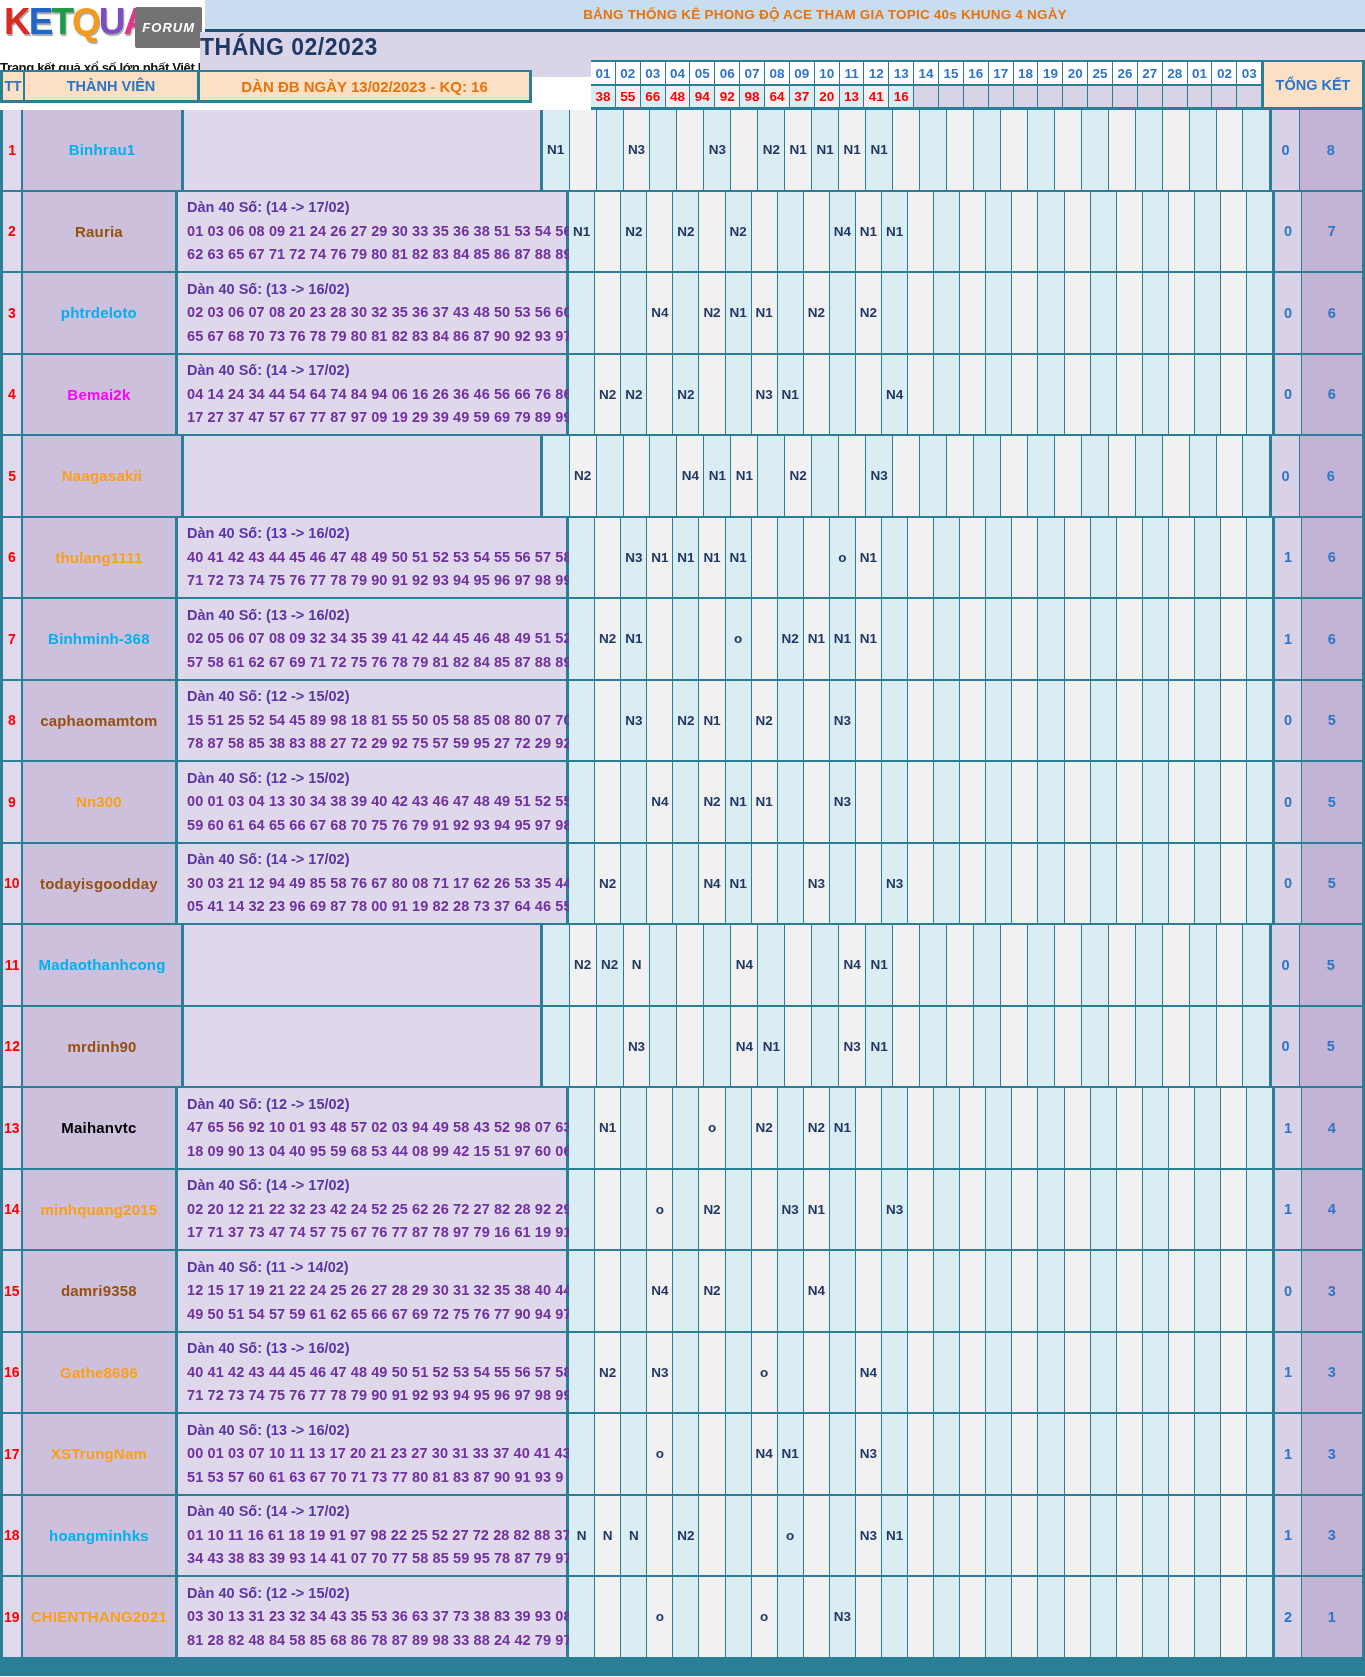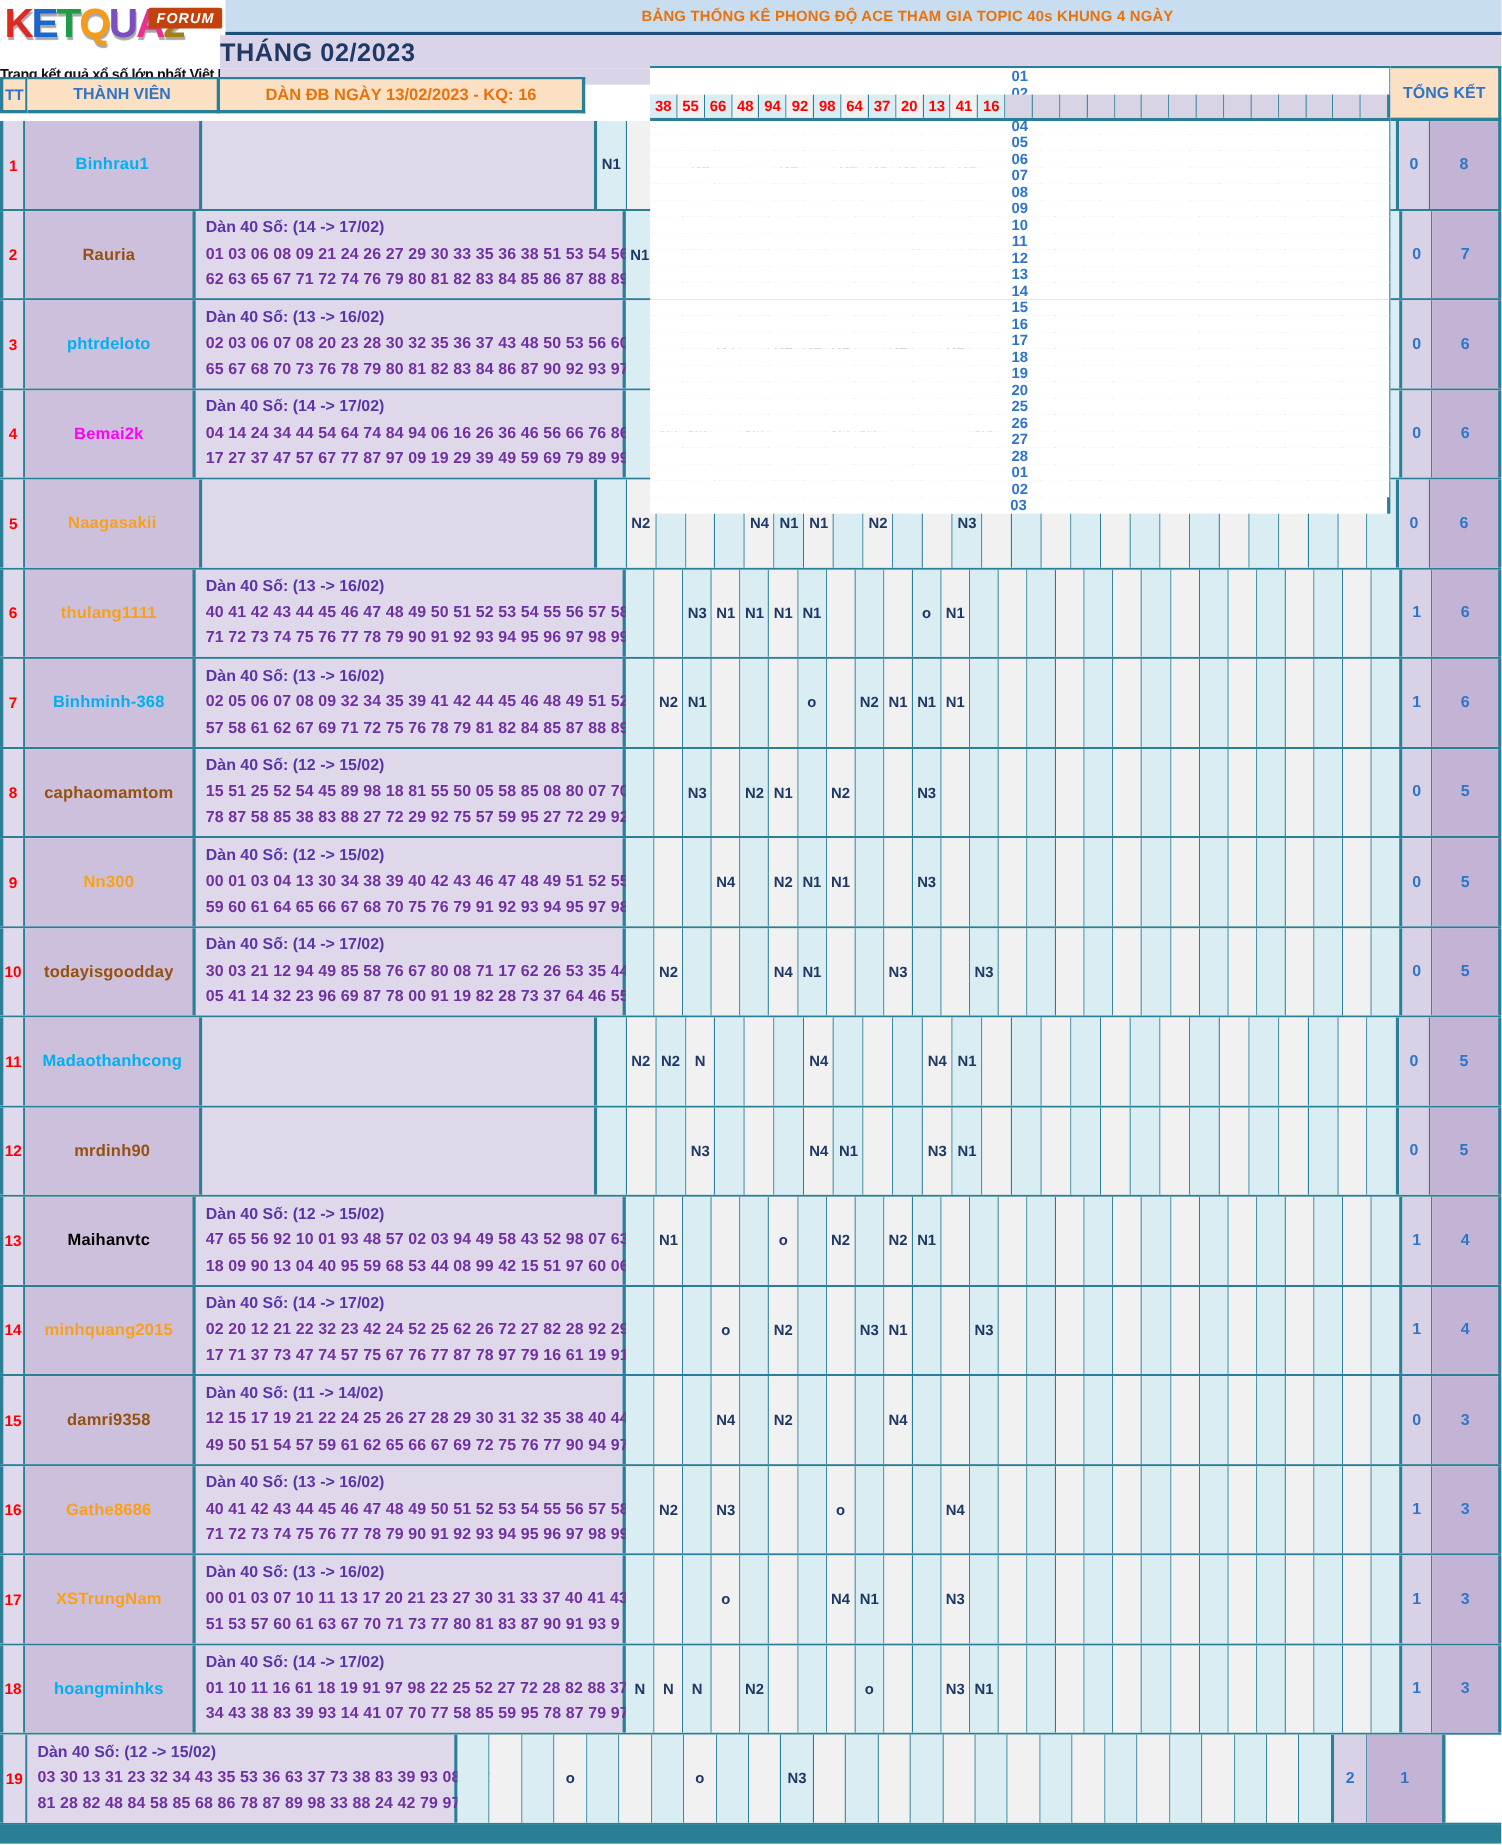--- a/index.html
+++ b/index.html
@@ -4,36 +4,36 @@
 <style>
   * { margin:0; padding:0; box-sizing:border-box; }
   body { background:#fff; font-family:"Liberation Sans", sans-serif; }
   .page { position:relative; width:1365px; height:1677px; background:#fff; overflow:hidden; }
 
   
   .hdr { position:relative; width:1365px; height:110px; }
   .logo-box { position:absolute; left:0; top:0; width:205px; height:77px; background:#fff; }
   .logo-line { position:relative; padding-left:4px; padding-top:1px; white-space:nowrap; }
   .logo-line span { font-size:37px; font-weight:900; letter-spacing:-2px; text-shadow:1px 2px 1px rgba(0,0,0,.35); }
-  .forum-badge { position:absolute; right:3px; top:7px; background:#c2410c; color:#fff; font-style:italic; font-weight:900; font-size:13px; padding:2px 7px; border-radius:2px; letter-spacing:1px;text-align:right; }
+  .forum-badge { position:absolute; right:3px; top:7px; background:#737373; color:#fff; font-style:italic; font-weight:900; font-size:13px; padding:13px 7px; border-radius:2px; letter-spacing:1px;text-align:right; }
   .tagline { position:absolute; left:0; bottom:2px; width:205px; text-align:center; font-size:13.2px; font-weight:600; color:#111; letter-spacing:-0.4px; white-space:nowrap; }
 
   .blue-bar { position:absolute; left:205px; top:0; width:1240px; height:32px; background:#c9ddf0; border-bottom:3px solid #1f4e79; display:flex; align-items:center; justify-content:center; }
   .blue-bar div { color:#e8720c; font-weight:bold; font-size:13.5px; letter-spacing:0.2px; }
   .month-band { position:absolute; left:200px; top:32px; width:1165px; height:30px; background:#d9d4e8; display:flex; align-items:center; justify-content:flex-start; }
   .month-band div { color:#1f3864; font-weight:bold; font-size:23px; letter-spacing:0.5px; }
   .lav-patch { position:absolute; left:200px; top:62px; width:391px; height:15px; background:#d9d4e8; }
 
   .hdr-cells { position:absolute; left:0; top:70px; height:33px; display:flex; }
   .th { background:#fbe0c3; border-top:2px solid #2a7f97; border-bottom:3px solid #2a7f97; display:flex; align-items:center; justify-content:center; font-weight:bold; font-size:14px; }
   .th-tt { width:25px; border-left:3px solid #2a7f97; border-right:2px solid #2a7f97; color:#2e75c8; }
   .th-mem { width:175px; border-right:3px solid #2a7f97; color:#2e75c8; font-size:14.5px; }
   .th-dan { width:332px; border-right:3px solid #2a7f97; color:#e8720c; font-size:15px; }
 
-  .day-num-row { position:absolute; left:591px; top:60px; width:673px; height:26px; display:flex; border-top:2px solid #2a7f97; border-bottom:2px solid #2a7f97;flex-direction:column; }
+  .day-num-row { position:absolute; left:591px; top:60px; width:673px; height:26px; display:flex; border-top:2px solid #2a7f97; border-bottom:2px solid #2a7f97; }
   .day-num-row .dn { flex:1 1 0; background:#fff; border-right:1px solid #2a7f97; display:flex; align-items:center; justify-content:center; color:#2e75c8; font-weight:bold; font-size:13.5px; }
   .day-num-row .dn:last-child { border-right:3px solid #2a7f97; }
   .day-val-row { position:absolute; left:591px; top:86px; width:673px; height:24px; display:flex; border-bottom:3px solid #2a7f97; }
   .day-val-row .dv { flex:1 1 0; border-right:1px solid #2a7f97; display:flex; align-items:center; justify-content:center; color:#ff0000; font-weight:bold; font-size:13.5px; }
   .day-val-row .dv:last-child { border-right:3px solid #2a7f97; }
 
   .tk-header { position:absolute; left:1264px; top:60px; width:101px; height:50px; background:#fbe0c3; border-top:2px solid #2a7f97; border-bottom:3px solid #2a7f97; border-right:3px solid #2a7f97; display:flex; align-items:center; justify-content:center; color:#2e75c8; font-weight:bold; font-size:14.5px; }
 
   
   .row { display:flex; width:1365px; height:81.5px; border-bottom:2px solid #2a7f97; }
@@ -837,20 +837,21 @@
           <div class="dc plain"></div>
           <div class="dc cyan"></div>
           <div class="dc plain"></div>
           <div class="dc cyan"></div>
         </div>
         <div class="c c-tkl">1</div>
         <div class="c c-tkr">3</div>
       </div>
       <div class="row">
         <div class="c c-tt">19</div>
+        <div class="c c-mem" style="color: rgb(249, 160, 27);">CHIENTHANG2021</div>
         <div class="c-dan">
           <div class="dl">Dàn 40 Số: (12 -&gt; 15/02)</div>
           <div class="nums">03 30 13 31 23 32 34 43 35 53 36 63 37 73 38 83 39 93 08 80 18</div>
           <div class="nums">81 28 82 48 84 58 85 68 86 78 87 89 98 33 88 24 42 79 97</div>
         </div>
         <div class="c-days">
           <div class="dc cyan"></div>
           <div class="dc plain"></div>
           <div class="dc cyan"></div>
           <div class="dc plain">o</div>

